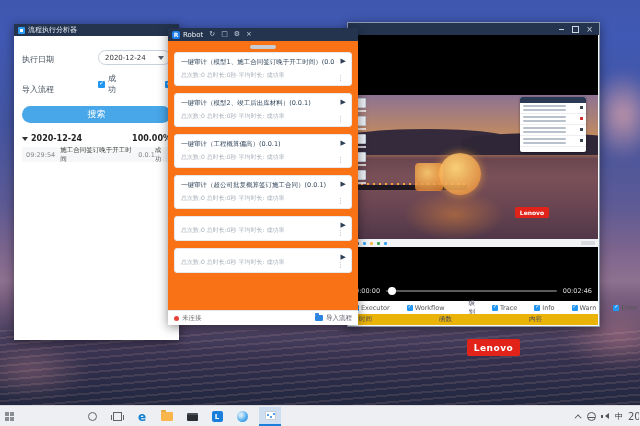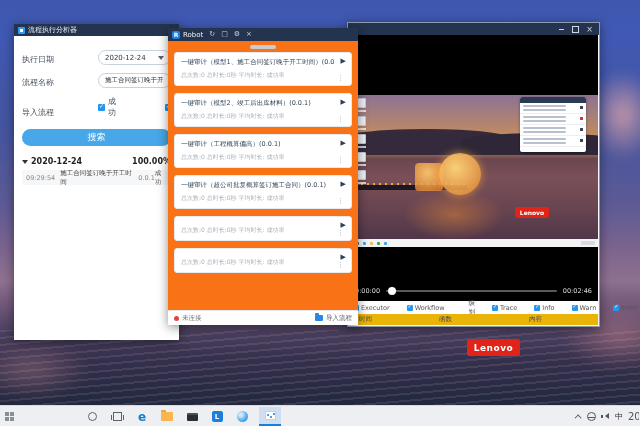--- a/index.html
+++ b/index.html
@@ -266,24 +266,20 @@
     </div>
     <div class="body">
       <div class="frow">
         <span class="lbl">执行日期</span>
         <span class="pillbox">
           <span>2020-12-24</span>
           <span class="caret"></span>
         </span>
       </div>
       <div class="frow">
-        <span class="lbl">流程名称</span>
-        <input class="pill-input" value="施工合同签订晚于开工时间" style="">
-      </div>
-      <div class="frow">
         <span class="lbl">导入流程</span>
         <span class="cbgrp">
           <span class="cb"></span>
           <span class="cblbl">成功</span>
         </span>
         <span class="cbgrp">
           <span class="cb"></span>
           <span class="cblbl">失败</span>
         </span>
         <span class="cbgrp" style="margin-right:12px">

